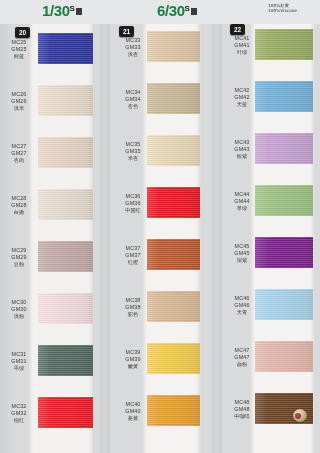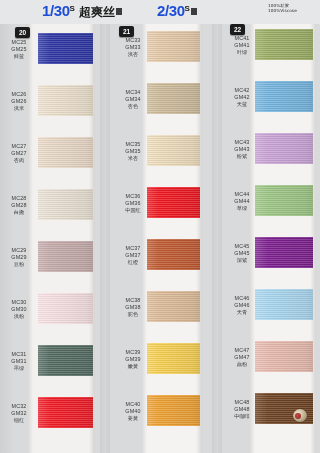--- a/index.html
+++ b/index.html
@@ -9,21 +9,21 @@
     font-family:"Liberation Sans","DejaVu Sans",sans-serif;
     -webkit-font-smoothing:antialiased;
   }
   .page{position:relative;width:320px;height:453px;box-sizing:border-box;background:#d9dadb;}
 
   
   .header{position:absolute;left:0;top:0;width:320px;height:24px;background:#e6e7e8;}
   .hgroup{position:absolute;top:2px;display:flex;align-items:baseline;white-space:nowrap;}
   .hg1{left:42px;}
   .hg2{left:157px;}
-  .big{font-weight:bold;font-size:15px;color:#1d4ed8;letter-spacing:-.4px;font-family:"Liberation Sans",sans-serif;}
+  .big{font-weight:bold;font-size:15px;color:#15803d;letter-spacing:-.4px;font-family:"Liberation Sans",sans-serif;}
   .sup{font-size:8px;font-weight:bold;color:#1b1b1b;position:relative;top:-5px;}
   .cn{font-size:12px;color:#1b1b1b;margin-left:4px;font-family:"DejaVu Sans",sans-serif;font-weight:600;}
   .mark{display:inline-block;width:6px;height:7px;background:#3c3c3c;margin-left:1px;position:relative;top:-1px;}
   .fiber{position:absolute;left:268px;top:4px;line-height:1.15;text-align:left;}
   .fiber div{font-size:4.2px;color:#2a2a2a;letter-spacing:.1px;font-family:"DejaVu Sans",sans-serif;}
 
   
   .col{position:absolute;top:24px;height:429px;}
   .col.c1{left:0;width:110px;}
   .col.c2{left:110px;width:112px;}
@@ -82,26 +82,25 @@
 
 <div class="page">
 
   <div class="leftedge"></div>
 
   <div class="header">
 
     <div class="hgroup hg1">
       <span class="big">1/30</span>
       <span class="sup">S</span>
-      <span class="cn">超爽丝</span>
       <span class="mark"></span>
     </div>
 
     <div class="hgroup hg2">
-      <span class="big">2/30</span>
+      <span class="big">6/30</span>
       <span class="sup">S</span>
       <span class="mark"></span>
     </div>
 
     <div class="fiber">
       <div>100%粘胶</div>
       <div>100%Viscose</div>
     </div>
   </div>
 

